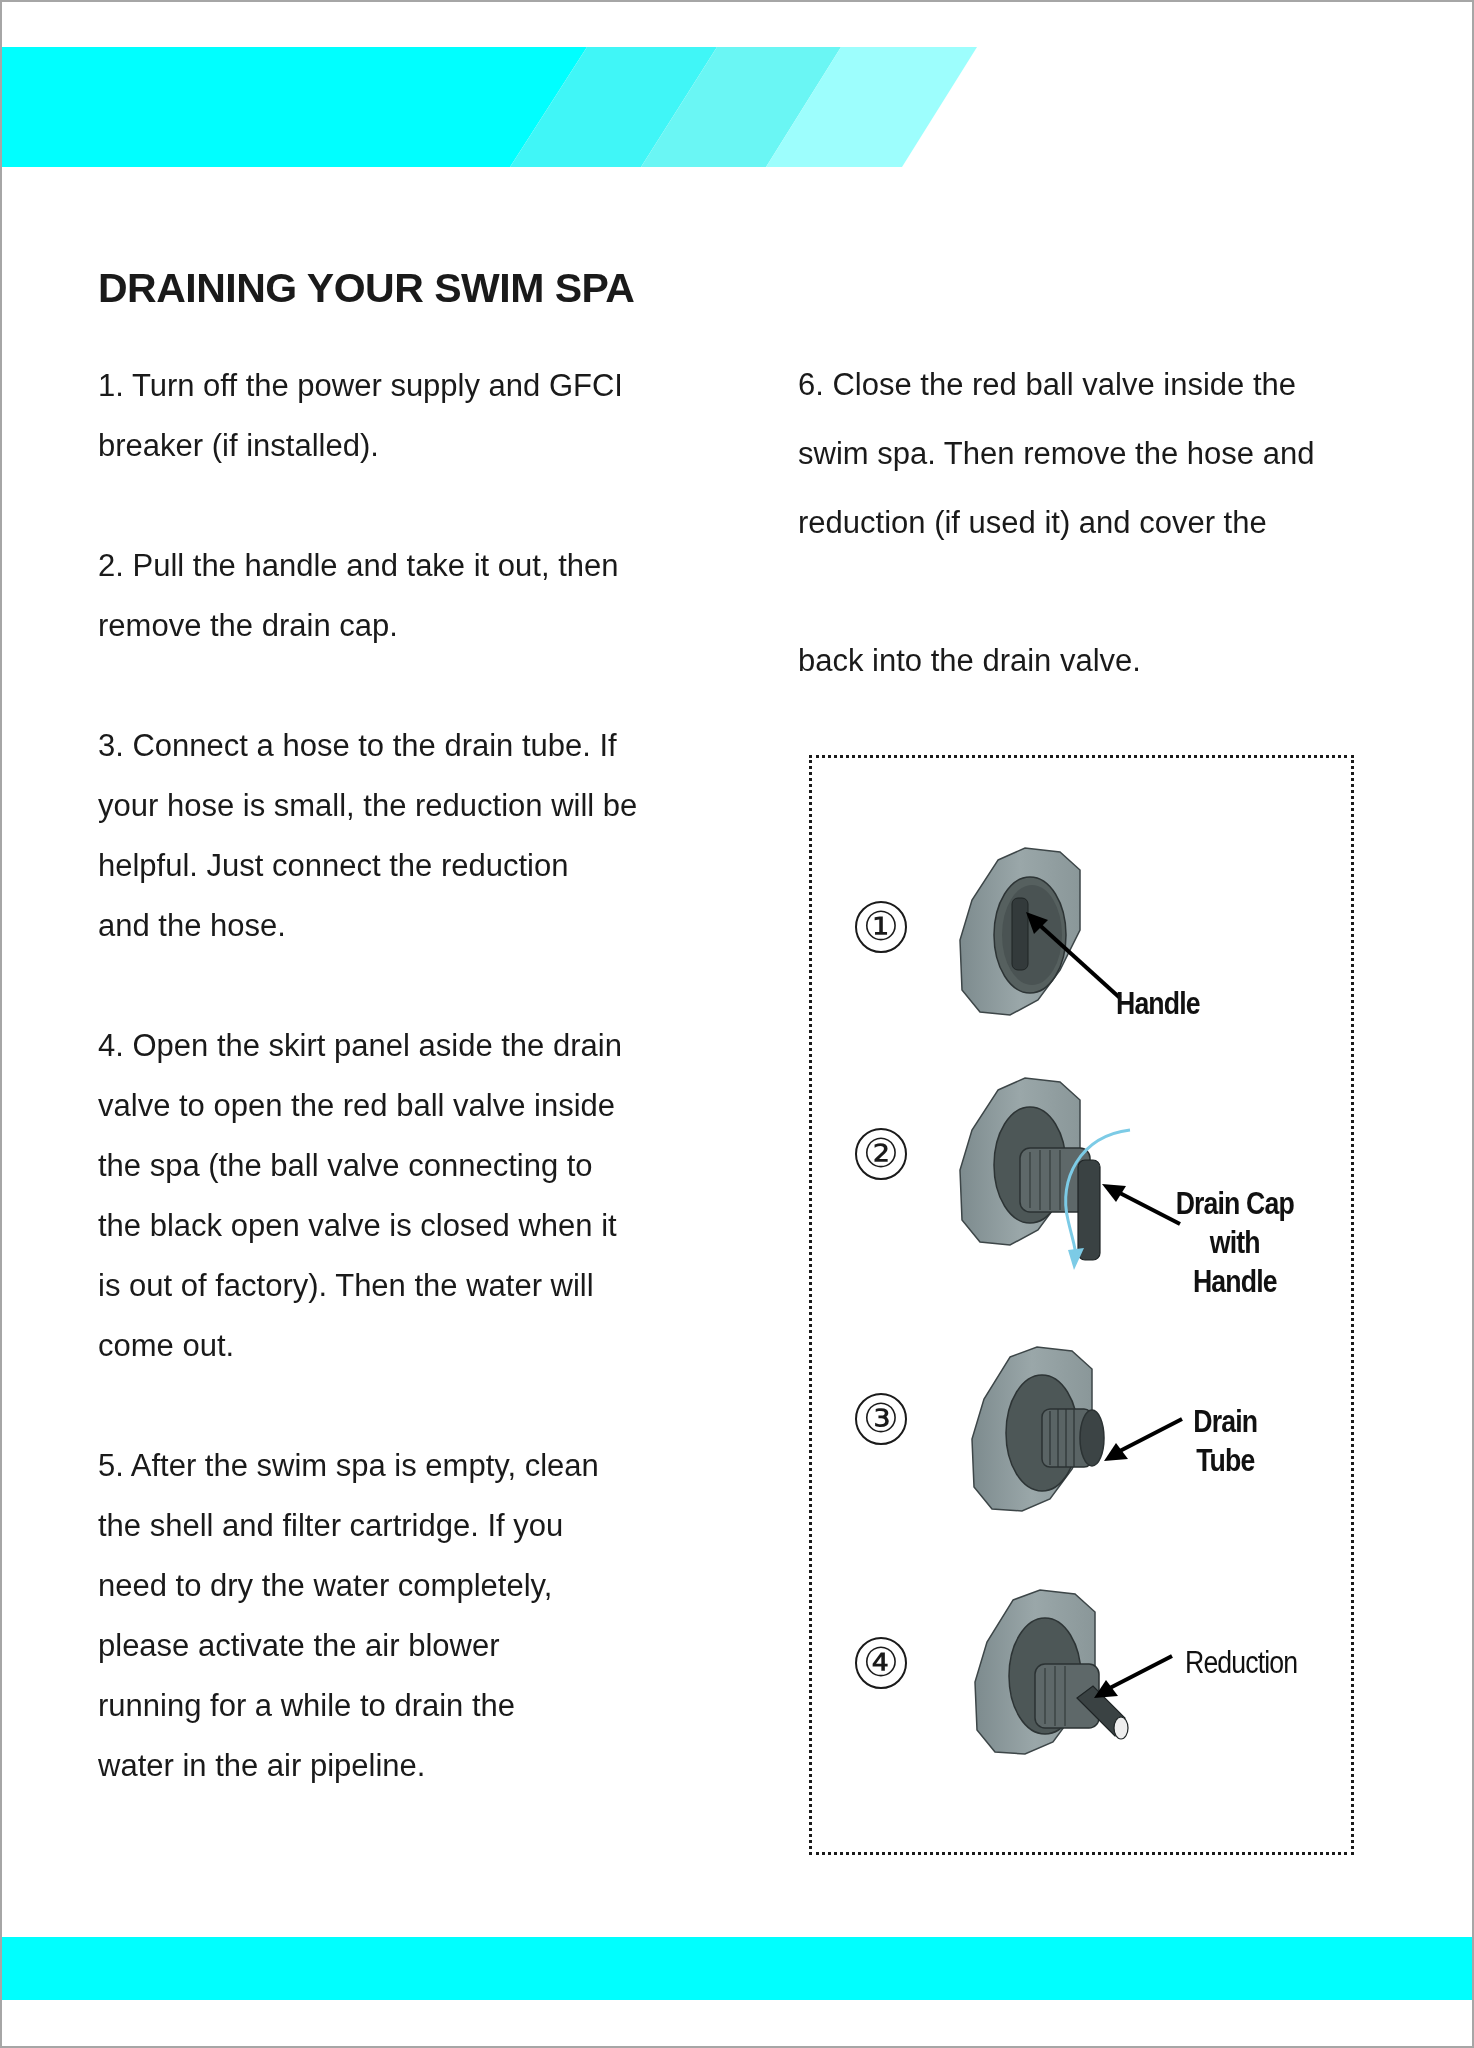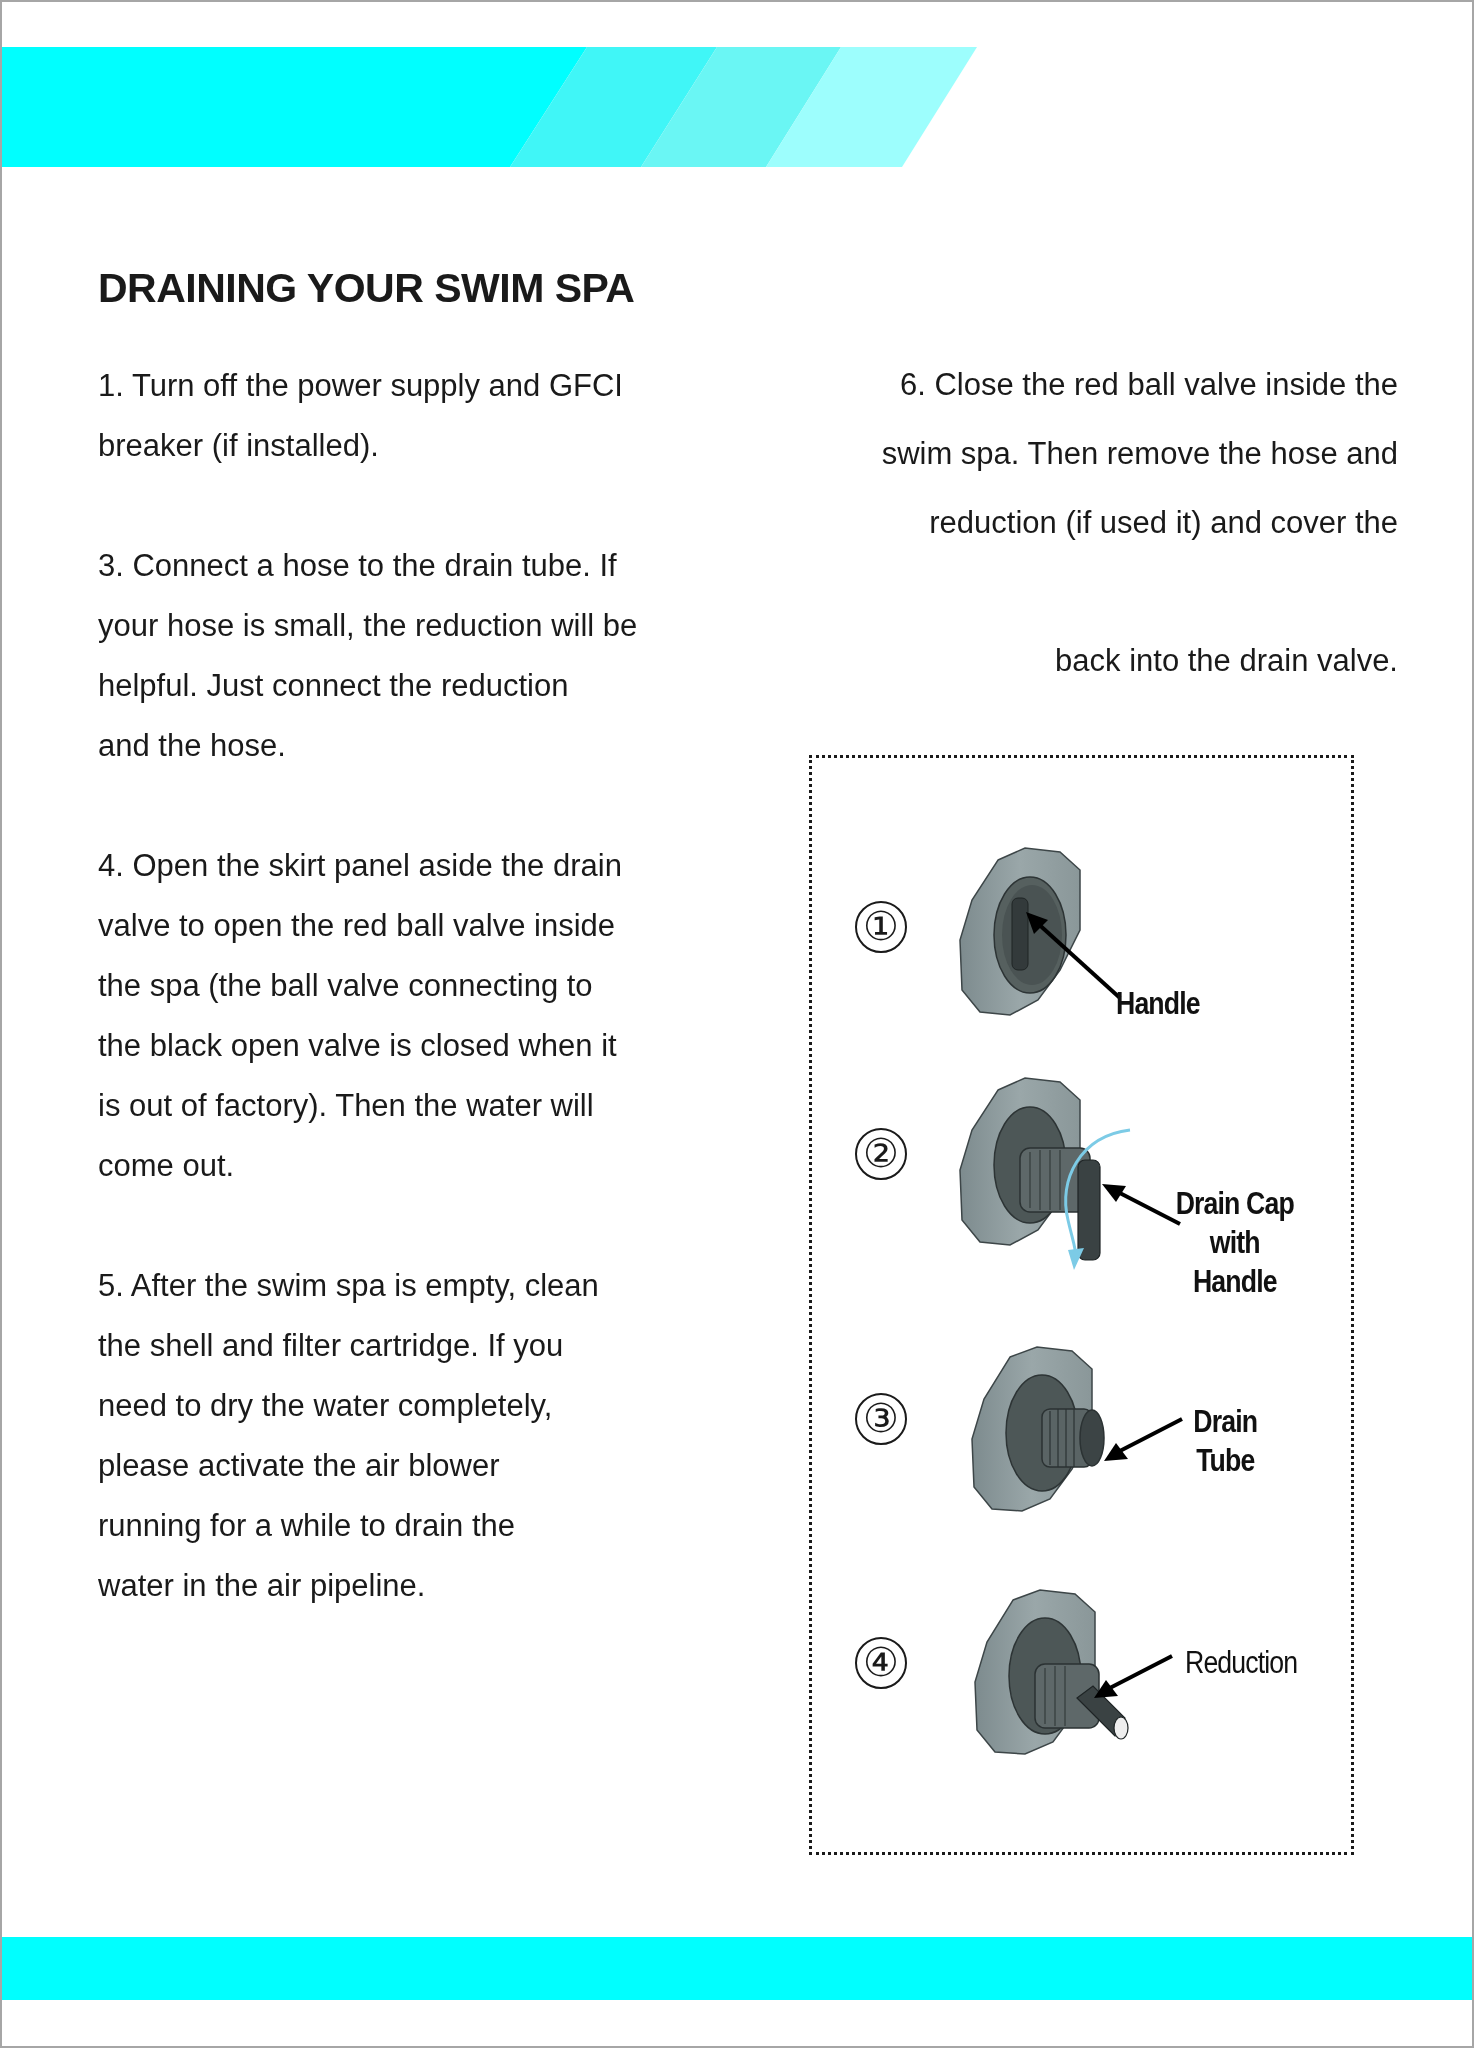--- a/index.html
+++ b/index.html
@@ -10,21 +10,21 @@
   .top-band { position: absolute; left: 0; top: 0; width: 1474px; height: 220px; }
   .bottom-band { position: absolute; left: 2px; top: 1937px; width: 1470px; height: 63px; }
   .title { position: absolute; left: 98px; top: 258px; margin: 0;
            font-size: 41px; font-weight: bold; letter-spacing: -0.5px; white-space: nowrap;
            color: #1a1a1a; line-height: 60px; }
   .col { position: absolute; margin: 0; padding: 0; list-style: none; }
   .col-left { left: 98px; top: 356px; width: 640px; }
   .col-right { left: 798px; top: 350px; width: 600px; }
   .step { font-size: 31px; line-height: 60px; margin: 0; }
   .col-left .step + .step { margin-top: 60px; }
-  .col-right .step { line-height: 69px; text-align: right; }
+  .col-right .step { line-height: 69px; }
   .diagram-box { position: absolute; left: 809px; top: 755px; width: 545px; height: 1100px;
                  border: 3px dotted #1a1a1a; box-sizing: border-box; }
   .fig { position: absolute; }
   .step-num { position: absolute; width: 52px; height: 52px; border: 2px solid #1a1a1a;
               border-radius: 50%; box-sizing: border-box; display: flex; align-items: center;
               justify-content: center; font-family: "Liberation Serif", "DejaVu Serif", serif;
               font-size: 40px; line-height: 1; color: #1a1a1a; }
   .callout { position: absolute; font-family: "Liberation Sans", sans-serif; font-weight: bold;
              font-size: 31px; line-height: 39px; color: #111; letter-spacing: -1px;
              text-align: center; transform: scaleX(0.86); transform-origin: left top; white-space: nowrap; }
@@ -39,20 +39,24 @@
   <polygon points="717,47 841,47 766,167 641,167" fill="#6af6f4"></polygon>
   <polygon points="841,47 977,47 902,167 766,167" fill="#9dfefd"></polygon>
 </svg>
 
 <h1 class="title">DRAINING YOUR SWIM SPA</h1>
 
 <div class="col col-left">
   <p class="step">
     <span>1. Turn off the power supply and GFCI</span><br>
     <span>breaker (if installed).</span>
+  </p>
+  <p class="step">
+    <span>2. Pull the handle and take it out, then</span><br>
+    <span>remove the drain cap.</span>
   </p>
   <p class="step">
     <span>3. Connect a hose to the drain tube. If</span><br>
     <span>your hose is small, the reduction will be</span><br>
     <span>helpful. Just connect the reduction</span><br>
     <span>and the hose.</span>
   </p>
   <p class="step">
     <span>4. Open the skirt panel aside the drain</span><br>
     <span>valve to open the red ball valve inside</span><br>

